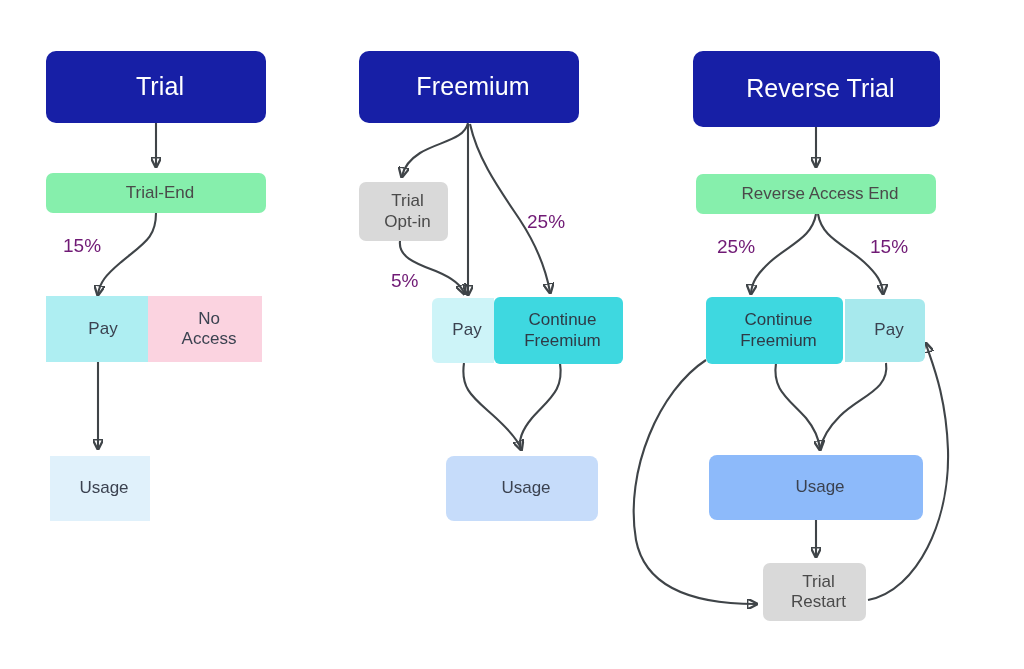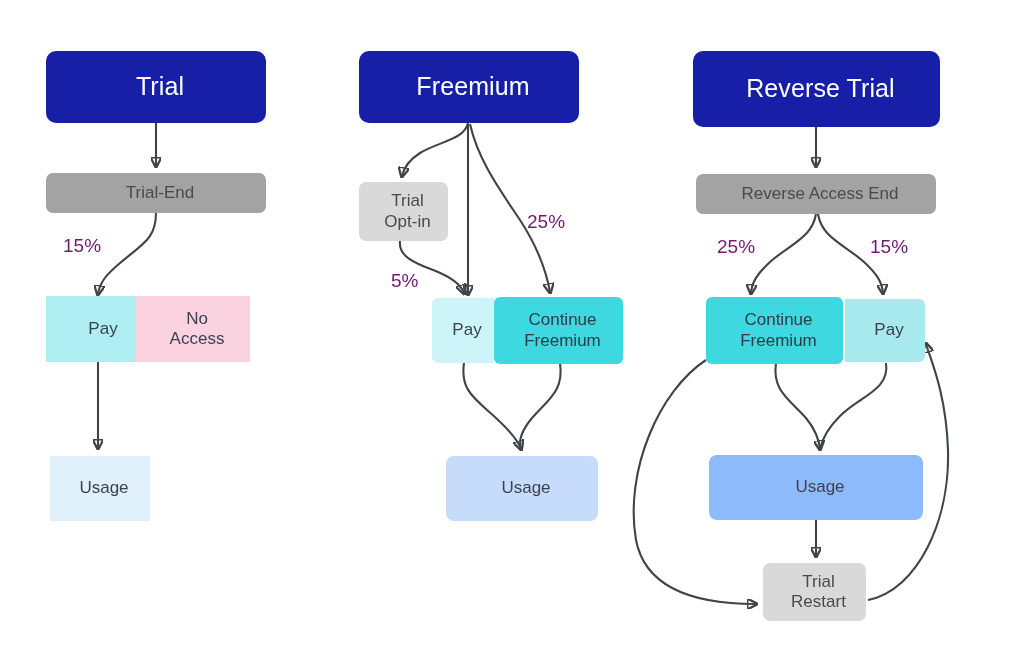--- a/index.html
+++ b/index.html
@@ -34,21 +34,21 @@
     padding-left: 8px;
   }
   .node.header {
     background: #171FA6;
     color: #ffffff;
     border-radius: 10px;
     font-size: 25px;
     letter-spacing: .1px;
   }
   .node.gray {
-    background: #a3a3a3;
+    background: #86efac;
     border-radius: 7px;
     font-size: 17px;
     color: #4a4a4a;
   }
   .node.gray-sq {
     background: #d9d9d9;
     border-radius: 7px;
     font-size: 17px;
     color: #4a4a4a;
   }
@@ -175,21 +175,21 @@
   </div>
 
   <div class="pct" style="left:63px; top:235px;">
     <span>15%</span>
   </div>
 
   <div class="node cyan-pale" style="left:46px; top:296px; width:106px; height:66px;">
     <span>Pay</span>
   </div>
 
-  <div class="node pink" style="left:136px; top:296px; width:114px; height:66px;">
+  <div class="node pink" style="left:148px; top:296px; width:114px; height:66px;">
     <span>No
 Access</span>
   </div>
 
   <div class="node blue-pale" style="left:50px; top:456px; width:100px; height:65px;">
     <span>Usage</span>
   </div>
 
   <div class="node header" style="left:359px; top:51px; width:220px; height:72px;">
     <span>Freemium</span>

